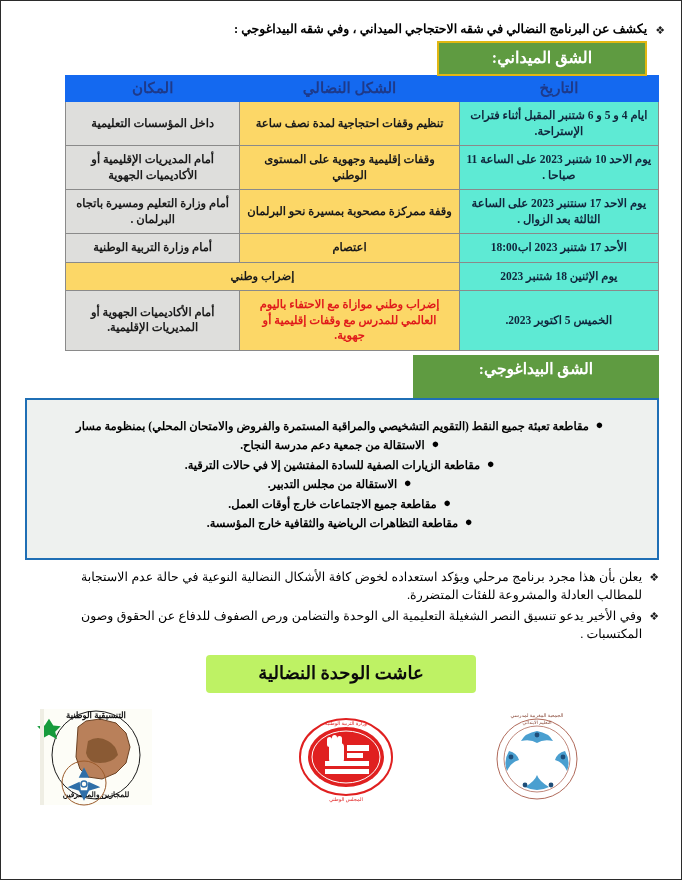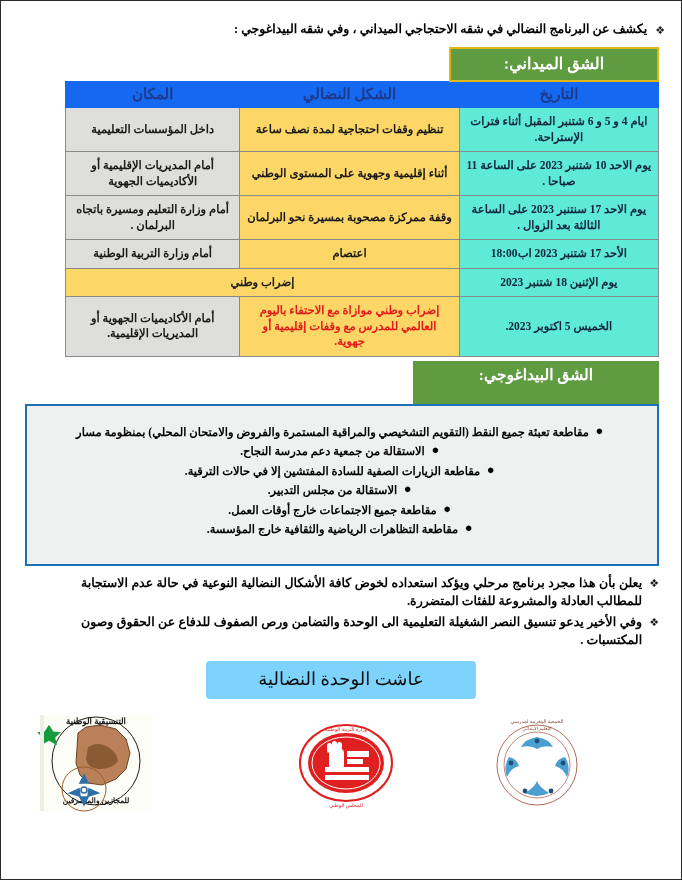--- a/index.html
+++ b/index.html
@@ -43,21 +43,21 @@
     line-height: 17px;
     letter-spacing: 0;
   }
 
   
   .chip-wrap {
     display: flex;
     justify-content: flex-start;
     padding: 0 20px;
   }
-  .chip-wrap.field { margin-top: 9px; padding-right: 22px; }
+  .chip-wrap.field { margin-top: 3px; padding-right: 34px; }
   .chip-wrap.peda  { margin-top: 4px; padding-right: 22px; }
   .section-chip {
     background: #5f9b41;
     border: 2px solid #e0b712;
     color: #ffffff;
     font-size: 16px;
     font-weight: bold;
     text-align: center;
     padding: 4px 14px 5px 14px;
     min-width: 210px;
@@ -135,38 +135,38 @@
   .notes { padding: 8px 22px 0 36px; }
   .note-row {
     display: flex;
     flex-direction: row;
     align-items: flex-start;
     margin-bottom: 3px;
   }
   .note-row .bullet-diamond { margin-left: 7px; font-size: 11px; }
   .note-text {
     font-size: 12.5px;
-    font-weight: bold;
+    font-weight: normal;
     line-height: 18px;
     text-align: justify;
     text-align-last: right;
     margin-left: 44px;
   }
 
   
   .slogan-wrap {
     display: flex;
     justify-content: center;
     margin-top: 12px;
   }
   .slogan {
-    background: #7dd3fc;
+    background: #bef264;
     color: #0b0b0b;
     font-size: 18px;
-    font-weight: normal;
+    font-weight: bold;
     border-radius: 4px;
     padding: 7px 52px 9px 52px;
     letter-spacing: 0;
   }
 
   
   .logos {
     position: relative;
     height: 130px;
     margin-top: 6px;
@@ -205,21 +205,21 @@
         </tr>
       </thead>
       <tbody>
         <tr>
           <td class="date">ايام 4 و 5 و 6 شتنبر المقبل أثناء فترات الإستراحة.</td>
           <td class="form">تنظيم وقفات احتجاجية لمدة نصف ساعة</td>
           <td class="place">داخل المؤسسات التعليمية</td>
         </tr>
         <tr>
           <td class="date">يوم الاحد 10 شتنبر 2023  على الساعة 11 صباحا .</td>
-          <td class="form">أثناء إقليمية وجهوية على المستوى الوطني</td>
+          <td class="form">وقفات إقليمية وجهوية على المستوى الوطني</td>
           <td class="place">أمام المديريات الإقليمية أو الأكاديميات الجهوية</td>
         </tr>
         <tr>
           <td class="date">يوم الاحد 17 سنتنبر 2023  على الساعة الثالثة بعد الزوال .</td>
           <td class="form">وقفة ممركزة مصحوبة بمسيرة نحو البرلمان</td>
           <td class="place">أمام وزارة التعليم ومسيرة باتجاه البرلمان .</td>
         </tr>
         <tr>
           <td class="date">الأحد  17 شتنبر 2023 اب18:00</td>
           <td class="form">اعتصام</td>

